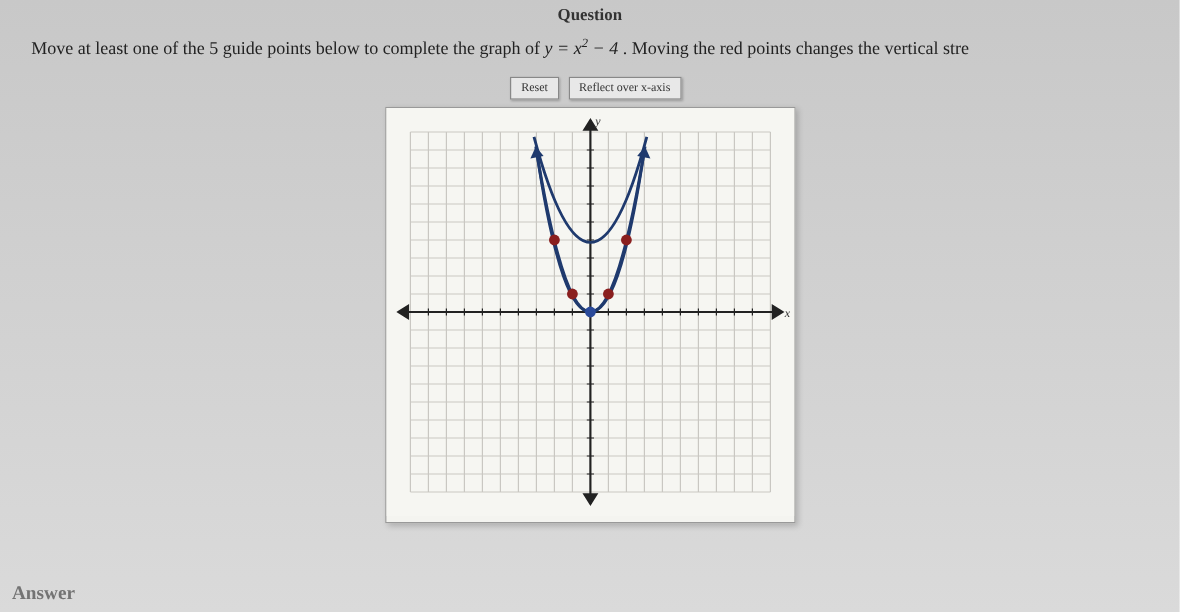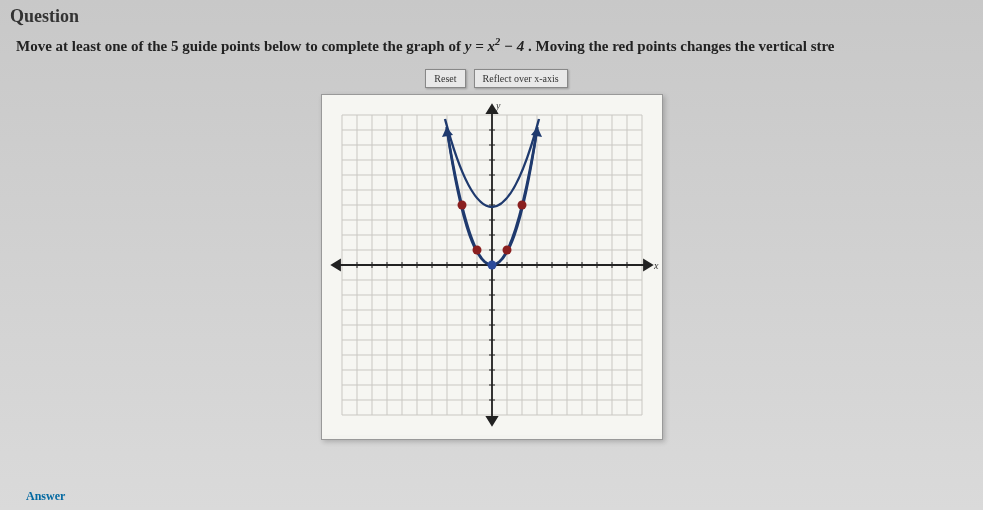--- a/index.html
+++ b/index.html
@@ -7,31 +7,32 @@
       font-family: 'Times New Roman', serif;
       background: linear-gradient(to bottom, #c8c8c8, #dadada);
       width: 983px;
       height: 510px;
       overflow: hidden;
       position: relative;
       color: #2a2a2a;
       filter: blur(0.3px);
     }
     .header {
-      font-size: 18px;
+      font-size: 14px;
       font-weight: bold;
       padding: 6px 10px 3px;
       color: #333;
+      text-align: center;
     }
     .instructions {
-      padding: 4px 16px 8px;
+      padding: 4px 26px 8px;
       font-size: 15px;
       line-height: 1.55;
       color: #222;
-      font-weight: 700;
+      font-weight: 400;
     }
     .math-eq { font-style: italic; font-family: 'Times New Roman', serif; }
     .sup { font-size: 0.7em; vertical-align: super; }
     .button-row {
       text-align: center;
       margin-top: 2px;
       margin-bottom: 6px;
       margin-left: 10px;
     }
     .ctl-button {
@@ -53,24 +54,24 @@
     .graph-box {
       display: inline-block;
       background: #f4f4f0;
       border: 1px solid #999;
       box-shadow: 2px 2px 5px rgba(0,0,0,0.2);
       position: relative;
     }
     .footer-label {
       position: absolute;
       bottom: 6px;
-      left: 26px;
-      font-size: 12px;
+      left: 10px;
+      font-size: 16px;
       font-weight: bold;
-      color: #0369a1;
+      color: #737373;
     }
     .axis-lbl { font-size: 10px; fill: #333; font-style: italic; font-family: serif; }
   </style>
 </head>
 <body>
 
 <div class="header">Question</div>
 
 <div class="instructions">
   <span>Move at least one of the 5 guide points below to complete the graph of </span>

